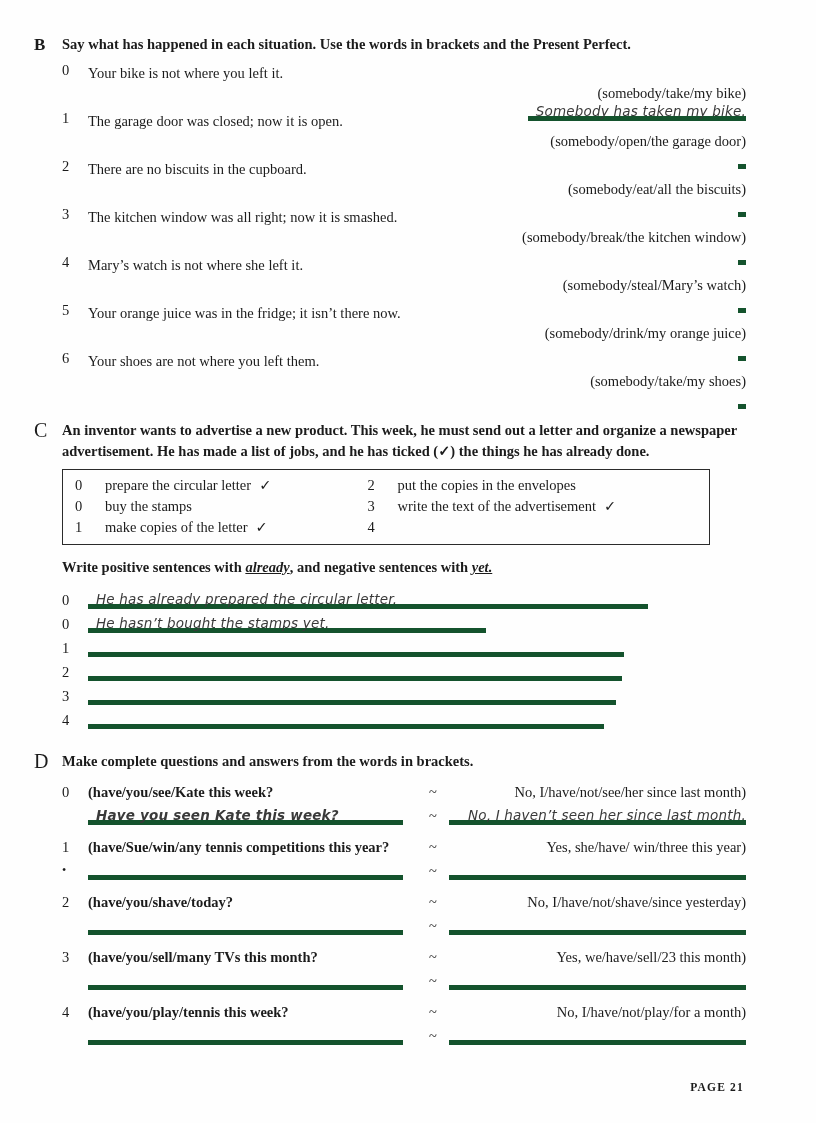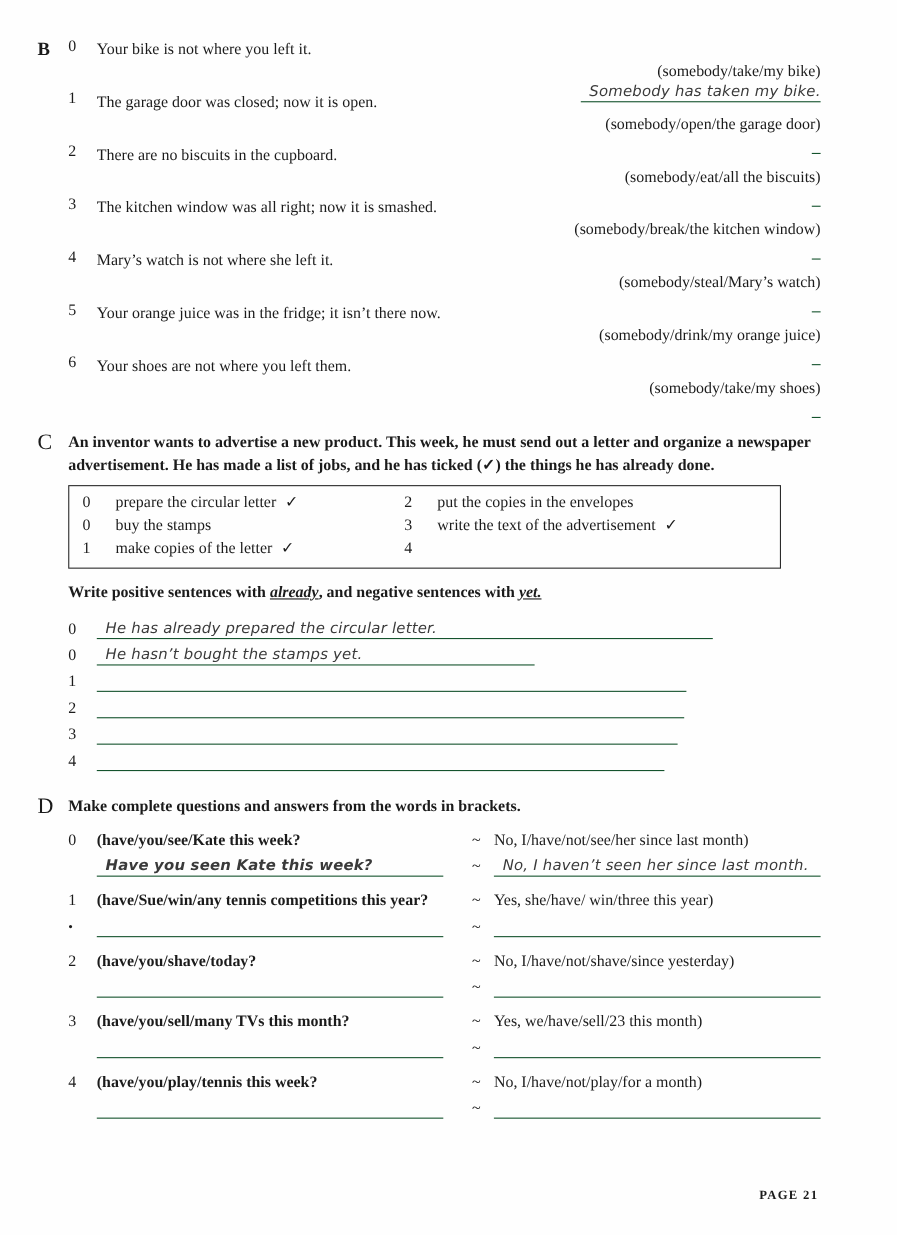--- a/index.html
+++ b/index.html
@@ -8,21 +8,21 @@
   .section{display:flex;margin-bottom:22px;}
   .letter{flex:0 0 28px;font-size:20px;line-height:21px;}
   .letter.bold{font-weight:bold;font-size:17px;}
   .content{flex:1;min-width:0;}
   .instruction{font-weight:bold;line-height:21px;margin:0 0 7px 0;}
   .num{flex:0 0 26px;}
   .b-item{display:flex;margin-bottom:2px;}
   .b-body{flex:1;min-width:0;}
   .situation{line-height:23px;}
   .prompt-row{display:flex;align-items:flex-end;height:23px;flex-direction:column;}
-  .rule{border-bottom:1px solid #14532d;height:19px;box-sizing:border-box;}
+  .rule{border-bottom:5px solid #14532d;height:19px;box-sizing:border-box;}
   .grow{flex:1;}
   .prompt-row .rule{margin-left:10px;}
   .hand{font-family:"DejaVu Sans",sans-serif;font-style:italic;font-size:13.5px;color:#3a3a3a;
         padding-left:8px;white-space:nowrap;letter-spacing:.2px;line-height:18px;display:inline-block;}
   
   .checklist{border:1px solid #2b2b2b;display:flex;width:648px;box-sizing:border-box;
              padding:5px 4px 6px 6px;margin:4px 0 12px 0;}
   .check-col{display:flex;flex-direction:column;}
   .check-col.left{flex:0 0 46%;}
   .check-col.right{flex:1;}
@@ -30,33 +30,34 @@
   .check-item .cnum{flex:0 0 30px;padding-left:6px;}
   .tick{font-family:"DejaVu Sans",sans-serif;font-weight:bold;padding-left:8px;}
   .bold-it{font-style:italic;text-decoration:underline;}
   .c-ans{display:flex;align-items:flex-end;height:24px;}
   
   .d-row{display:flex;align-items:flex-end;height:22px;}
   .d-ans-row{height:24px;}
   .d-item{margin-bottom:9px;}
   .d-q{flex:0 0 341px;white-space:nowrap;font-weight:bold;}
   .d-sep{flex:0 0 20px;}
-  .d-a{flex:1;min-width:0;white-space:nowrap;}
+  .d-a{flex:1;min-width:0;white-space:nowrap;text-align:right;}
   .d-ans-row .d-q{flex:0 0 315px;margin-right:26px;}
   .marker{font-size:12px;line-height:20px;}
   .footer{position:absolute;right:72px;bottom:30px;font-weight:bold;font-size:11.5px;letter-spacing:1.2px;}
 </style>
 </head>
 <body>
 
 <div class="page">
 
   <div class="section">
     <div class="letter bold">B</div>
     <div class="content">
+      <p class="instruction">Say what has happened in each situation. Use the words in brackets and the Present Perfect.</p>
 
       <div class="b-item">
         <span class="num">0</span>
         <div class="b-body">
           <div class="situation">Your bike is not where you left it.</div>
           <div class="prompt-row">
             <span>(somebody/take/my bike)</span>
             <span class="rule grow"><span class="hand">Somebody has taken my bike.</span></span>
           </div>
         </div>

